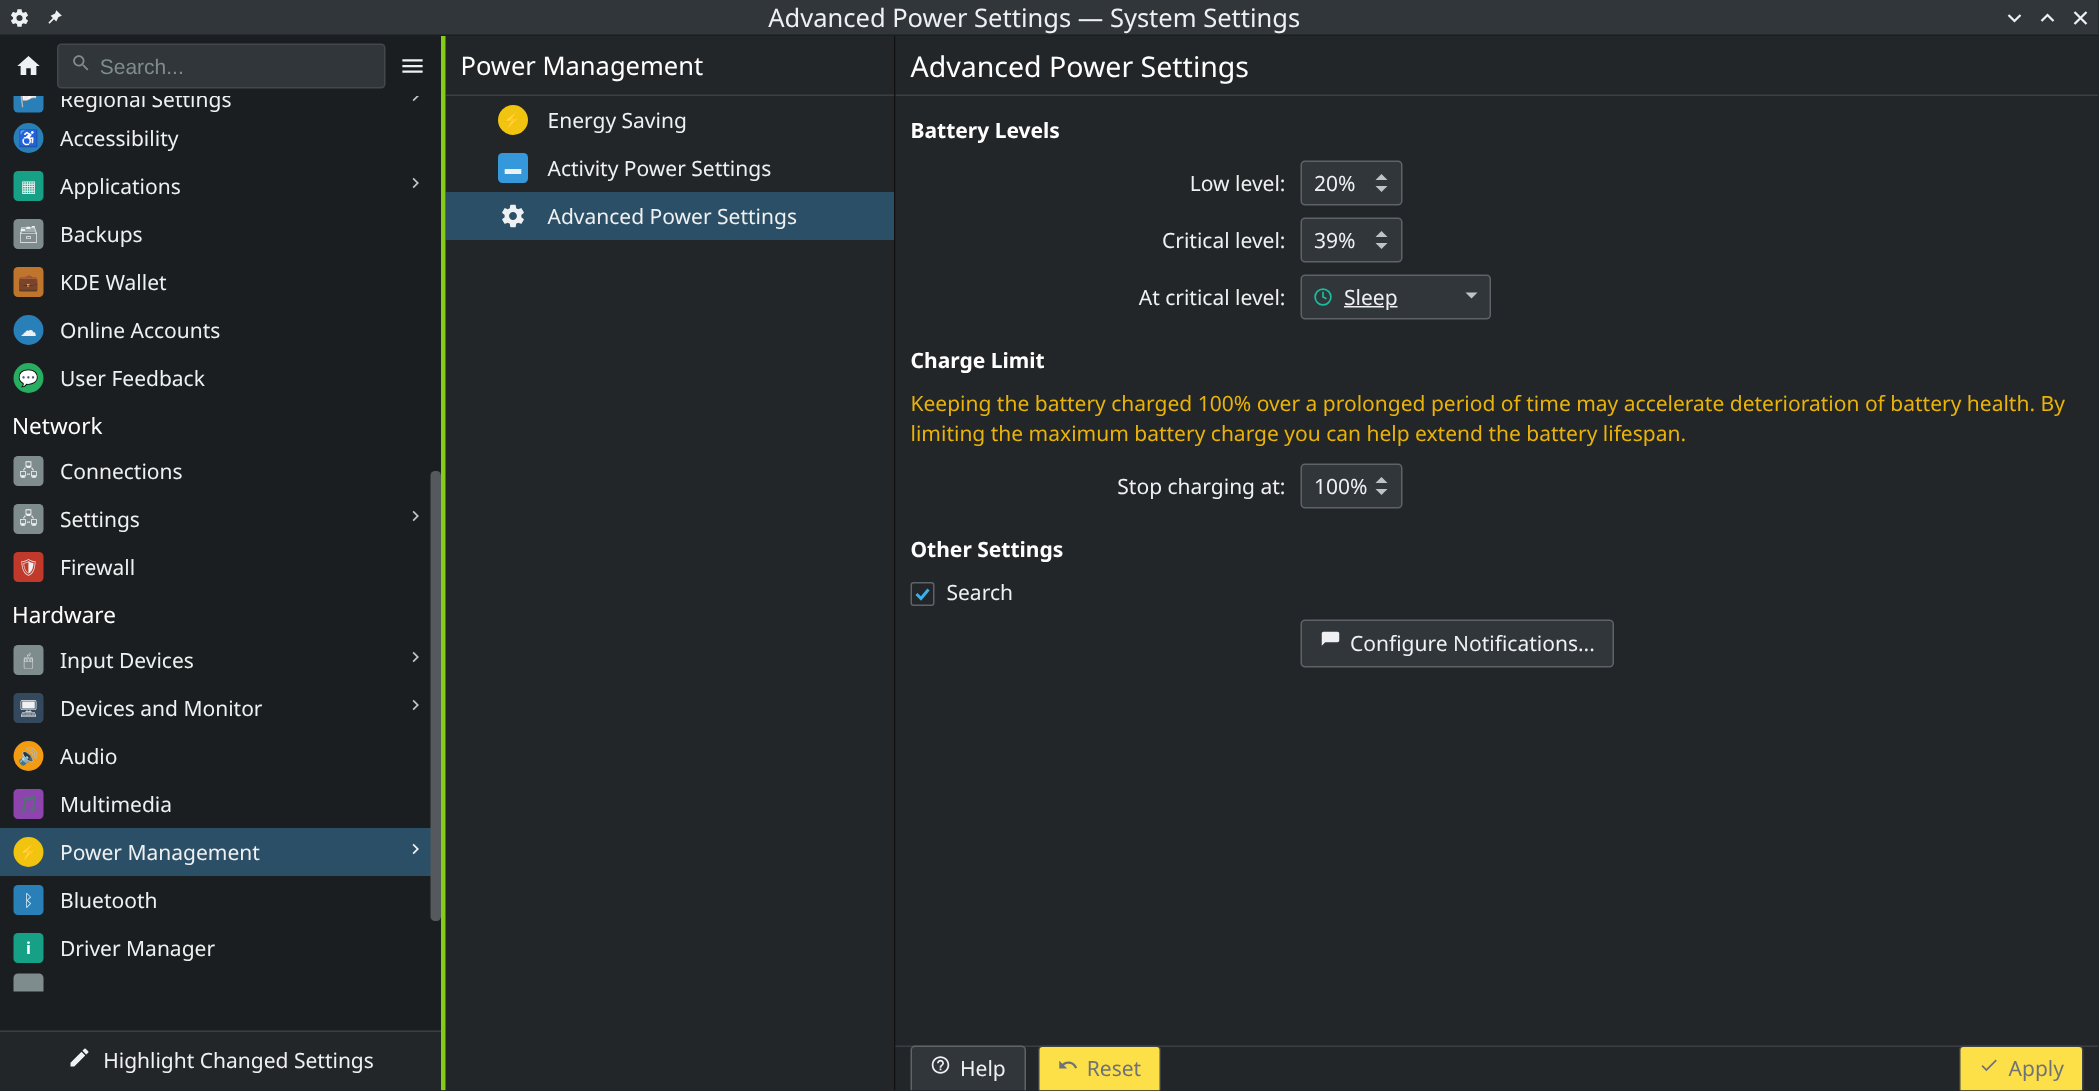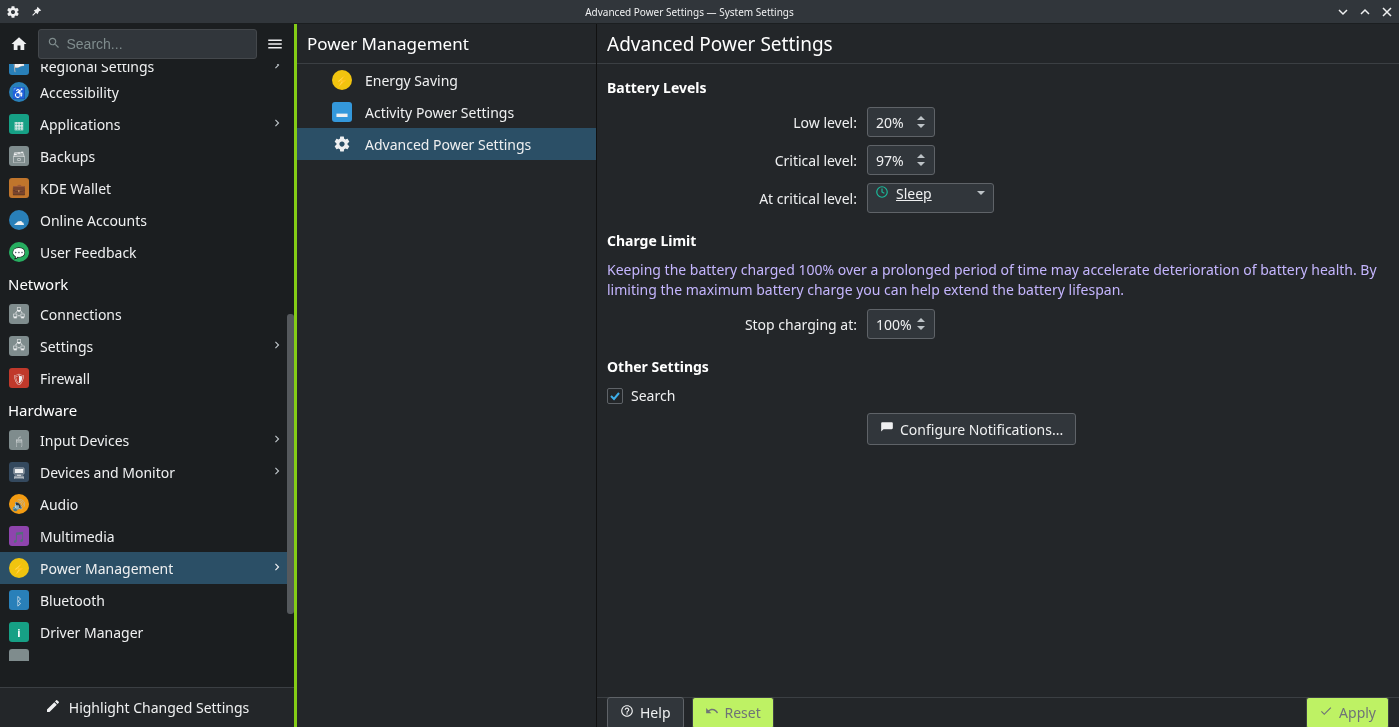--- a/index.html
+++ b/index.html
@@ -13,21 +13,21 @@
     flex-direction: column;
   }
 
   
   .titlebar {
     height: 24px;
     background: #31363b;
     display: flex;
     align-items: center;
     padding: 0 6px;
-    font-size: 10px;
+    font-size: 17px;
     border-bottom: 1px solid #1b1e20;
   }
   .titlebar-left { display: flex; gap: 10px; align-items: center; }
   .titlebar-center { flex: 1; text-align: center; color: #eff0f1; }
   .titlebar-right { display: flex; gap: 10px; align-items: center; }
   .titlebar svg { display: block; }
 
   .main-area {
     flex: 1;
     display: flex;
@@ -203,21 +203,21 @@
   }
   .content-footer .spacer { flex: 1; }
 
   .section-title {
     font-weight: bold;
     color: #ffffff;
     margin: 4px 0 10px 0;
     font-size: 14px;
   }
   .desc-text {
-    color: #c4b5fd;
+    color: #eab308;
     margin-bottom: 10px;
     max-width: 780px;
     line-height: 1.4;
   }
 
   .form-row {
     display: flex;
     align-items: center;
     margin-bottom: 8px;
   }
@@ -241,21 +241,21 @@
   }
   .spinbox .spin-val { flex: 1; color: #eff0f1; font-size: 14px; }
   .spinbox .spin-btns {
     display: flex; flex-direction: column;
     width: 14px;
   }
   .spinbox .spin-btns svg { display: block; }
 
   .combobox {
     display: flex;
-    align-items: flex-start;
+    align-items: center;
     background: #31363b;
     border: 1px solid #5f6368;
     border-radius: 3px;
     height: 30px;
     width: 127px;
     padding: 0 6px 0 6px;
     gap: 6px;
     text-decoration: underline;
   }
   .combobox .combo-icon {
@@ -280,21 +280,21 @@
     padding: 0 12px;
     background: #31363b;
     border: 1px solid #5f6368;
     border-radius: 3px;
     color: #eff0f1;
     font-size: 14px;
   }
   .btn.disabled {
     color: #6f7377;
     border-color: #3e4245;
-    background: #bef264;
+    background: #fde047;
   }
 
   
   .icon-bg {
     width: 20px; height: 20px;
     border-radius: 3px;
     display: flex; align-items: center; justify-content: center;
     font-size: 11px;
   }
 </style>
@@ -558,21 +558,21 @@
                 </span>
             </div>
           </div>
         </div>
       </div>
 
       <div class="form-row">
         <div class="form-label">Critical level:</div>
         <div class="form-field">
           <div class="spinbox">
-            <span class="spin-val">97%</span>
+            <span class="spin-val">39%</span>
             <div class="spin-btns">
               <span>
                   <svg width="10" height="7" viewBox="0 0 10 7" fill="#bdc3c7">
                     <path d="M5 1L1 5h8z"></path>
                   </svg>
                 </span>
               <span>
                   <svg width="10" height="7" viewBox="0 0 10 7" fill="#bdc3c7">
                     <path d="M5 6L1 2h8z"></path>
                   </svg>

